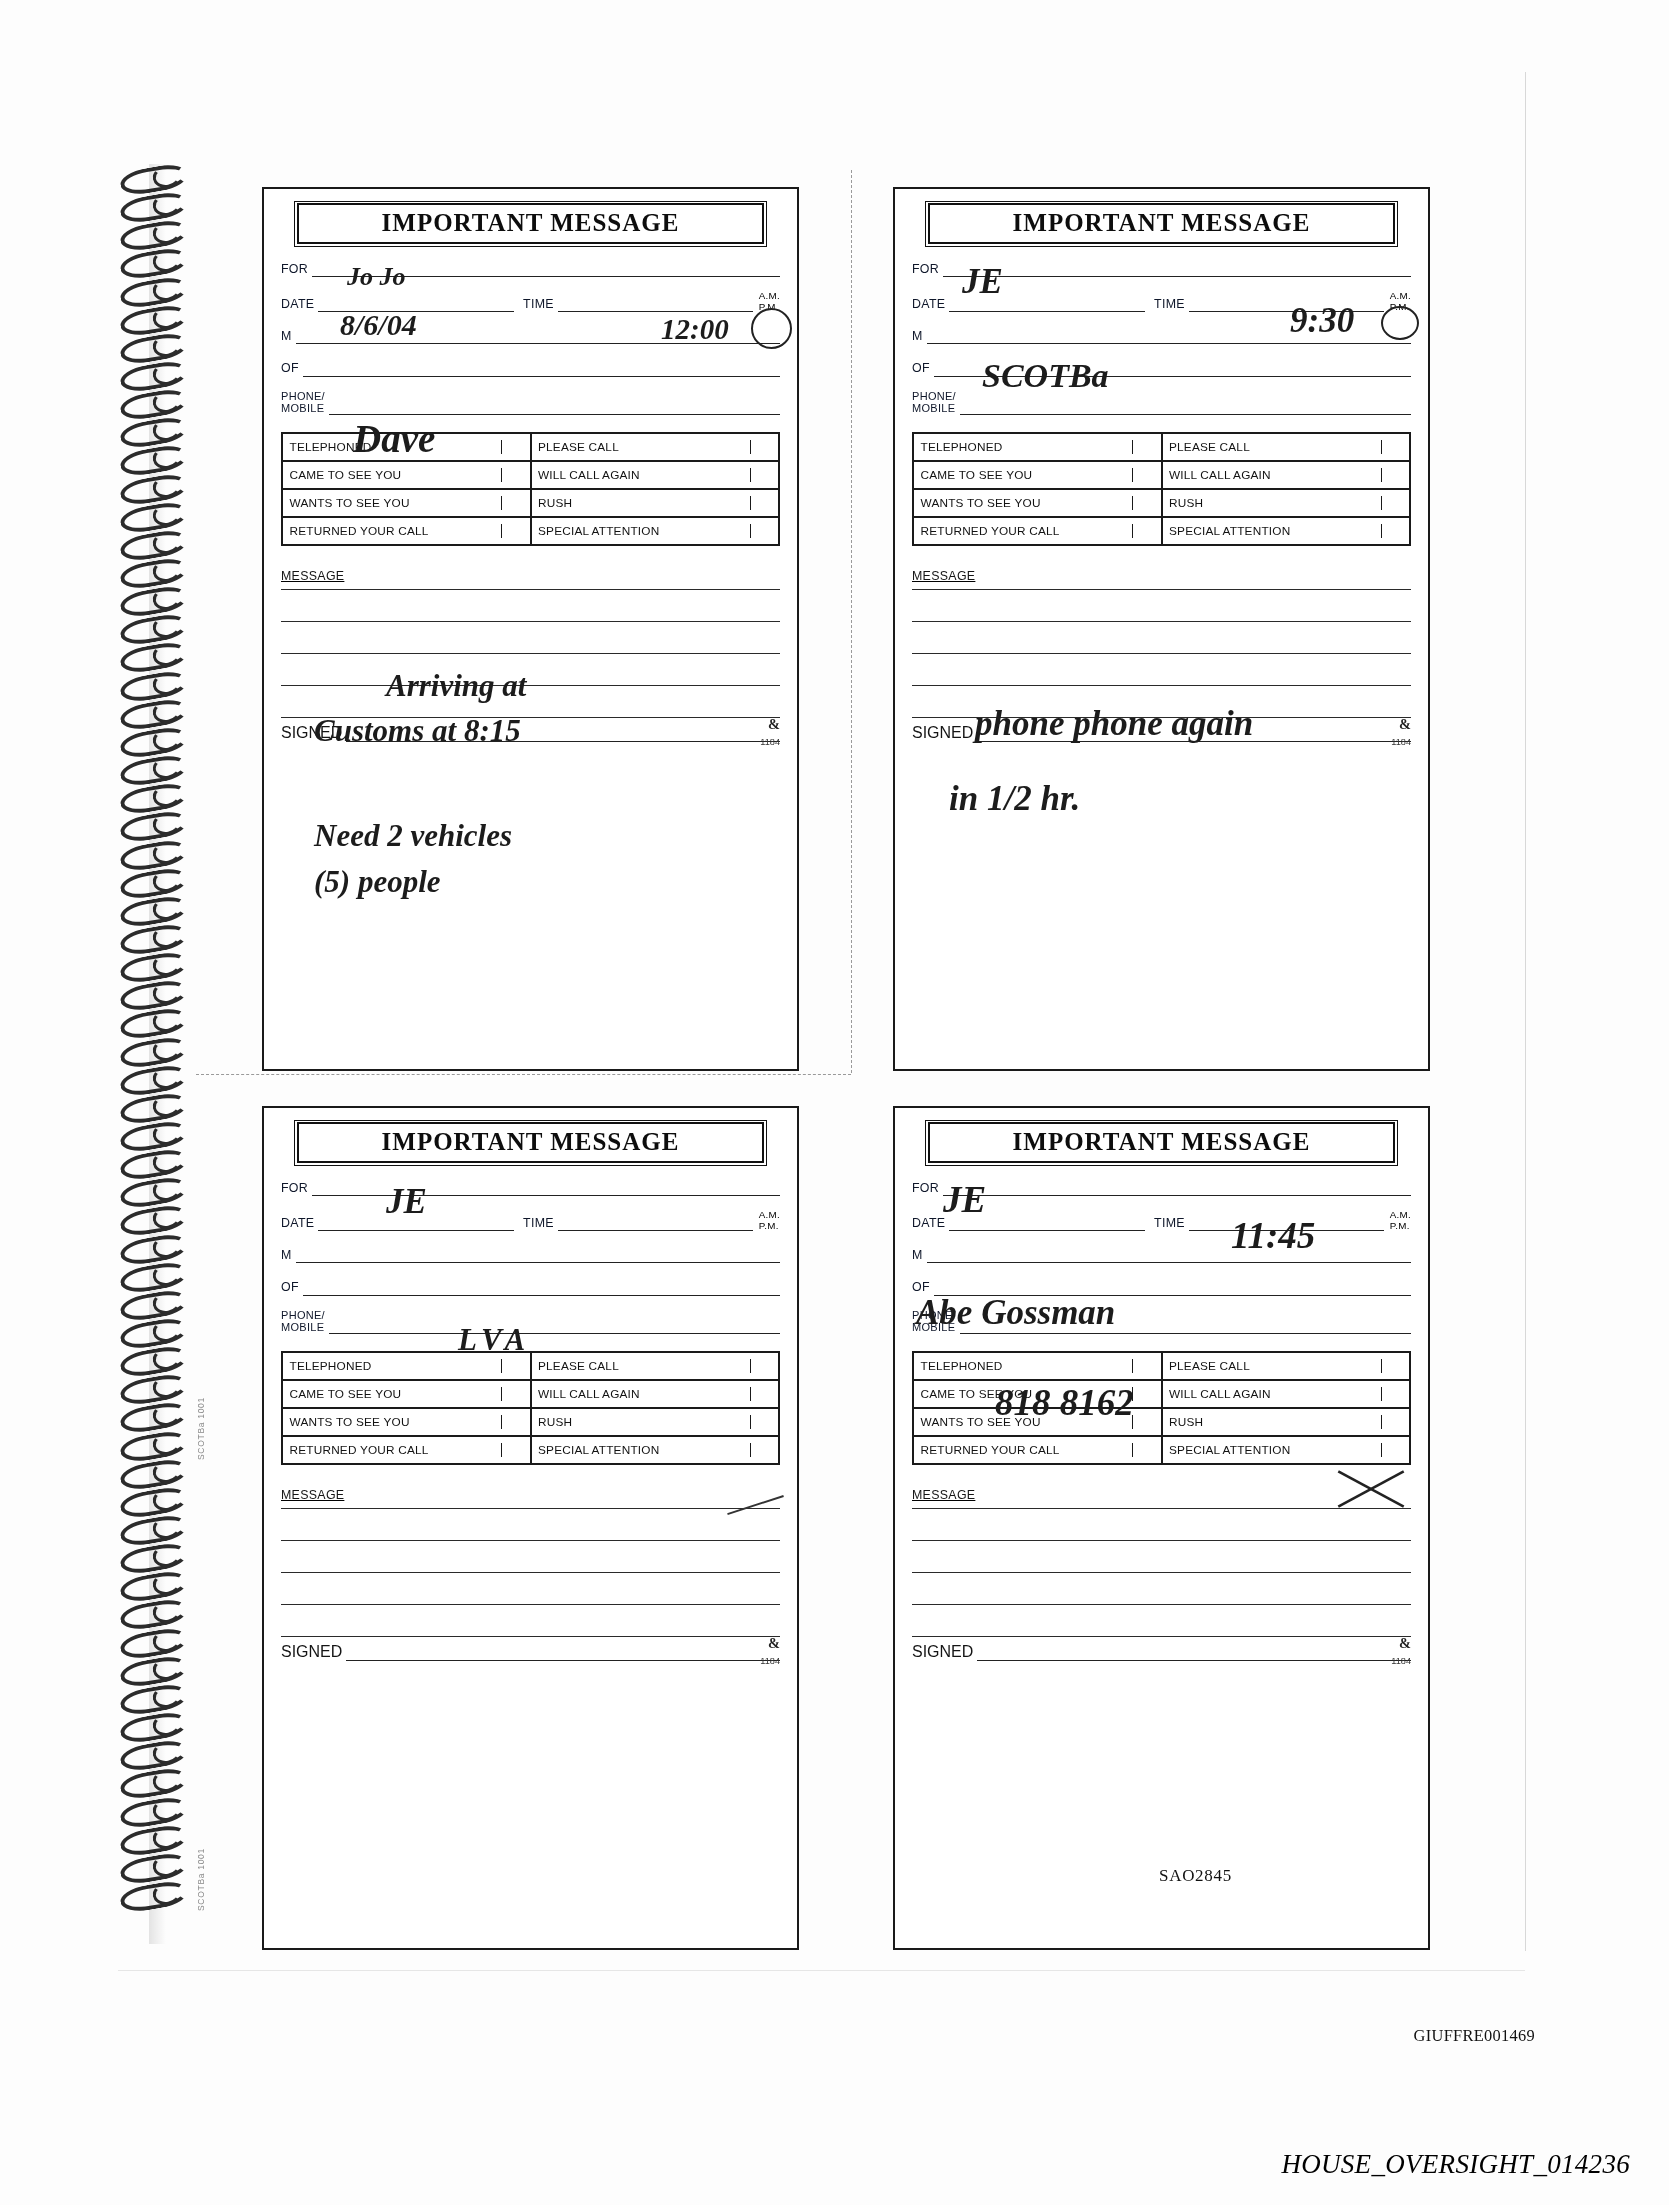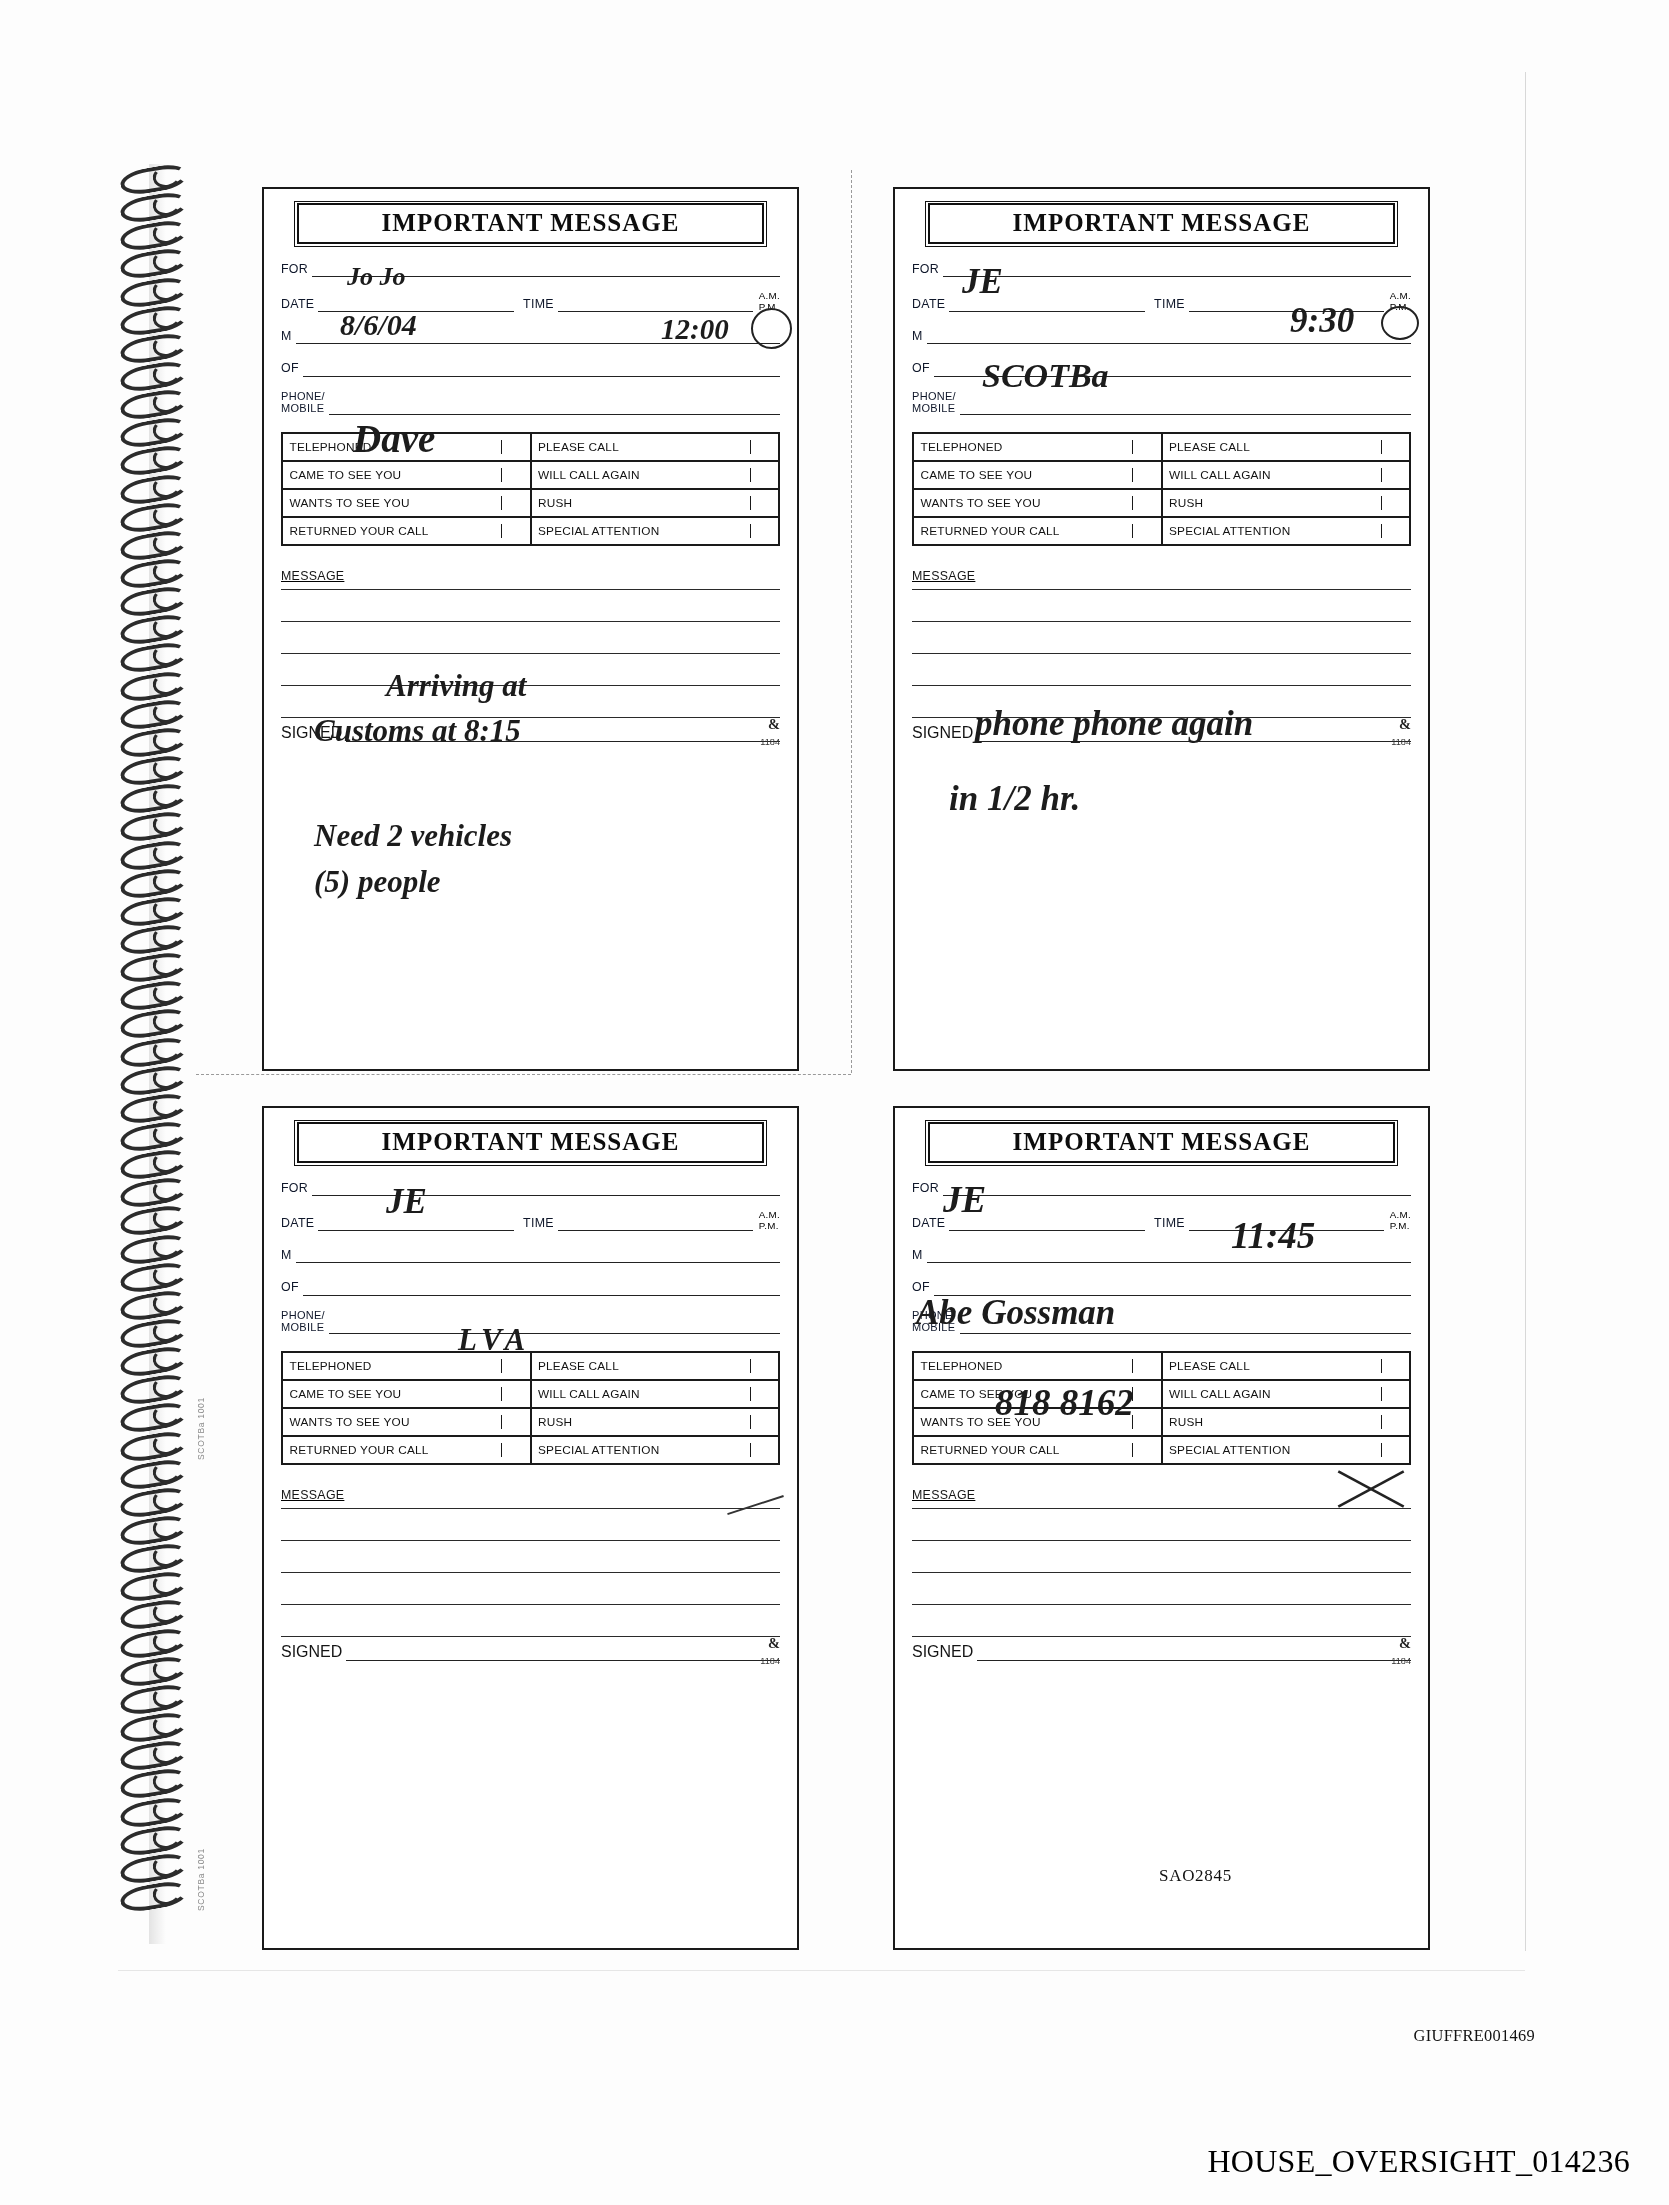--- a/index.html
+++ b/index.html
@@ -250,23 +250,24 @@
     font-family: "Liberation Serif", serif;
     font-size: 16.4px;
     color: #111;
     letter-spacing: 0.3px;
   }
   .footer-id {
     position: absolute;
     right: 39px;
     bottom: 25px;
     font-family: "Liberation Serif", serif;
-    font-size: 32px;
+    font-size: 27px;
     color: #000;
     letter-spacing: 0.3px;
+    font-style: italic;
   }
   .dash-sep {
     position: absolute;
     border-top: 1.3px dashed #9a9a9a;
   }
 </style>
 </head>
 <body>
 
 <div class="page">

